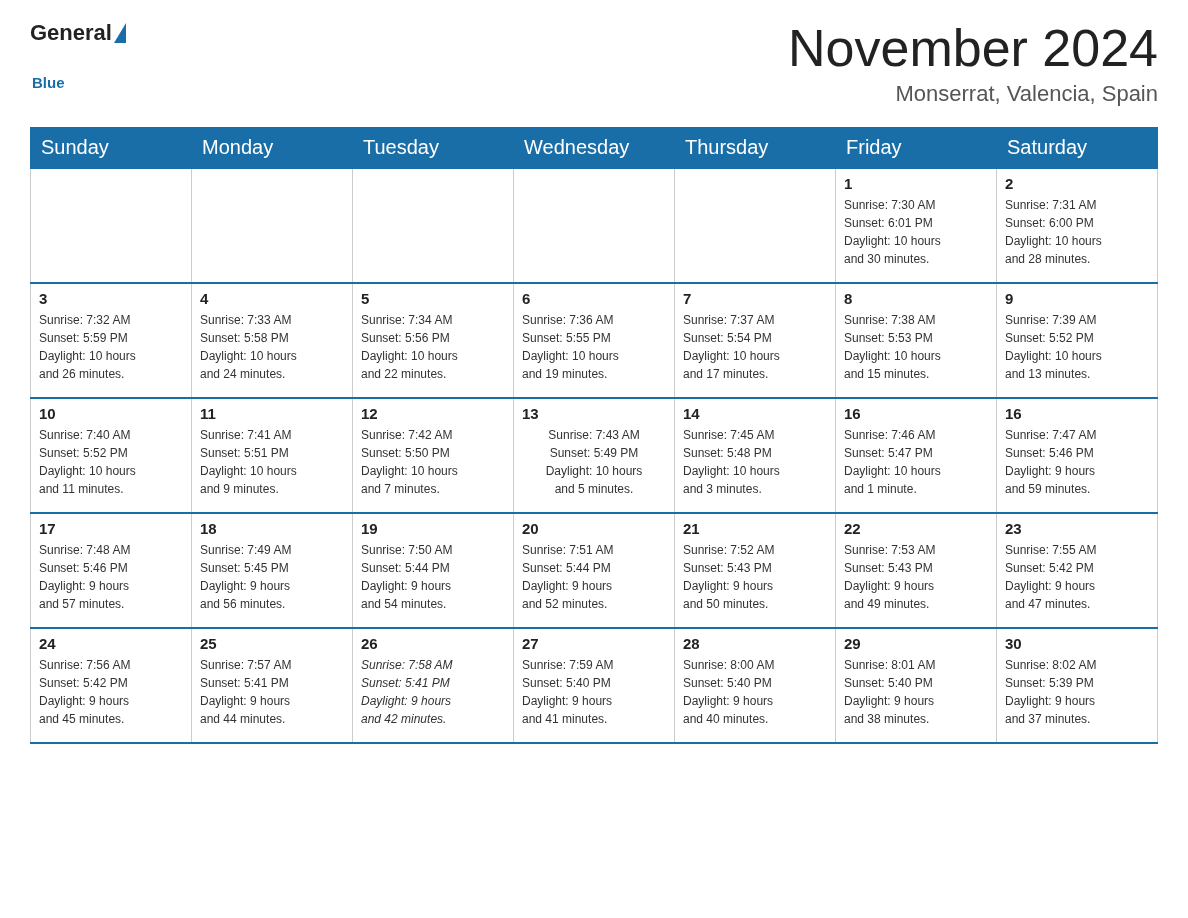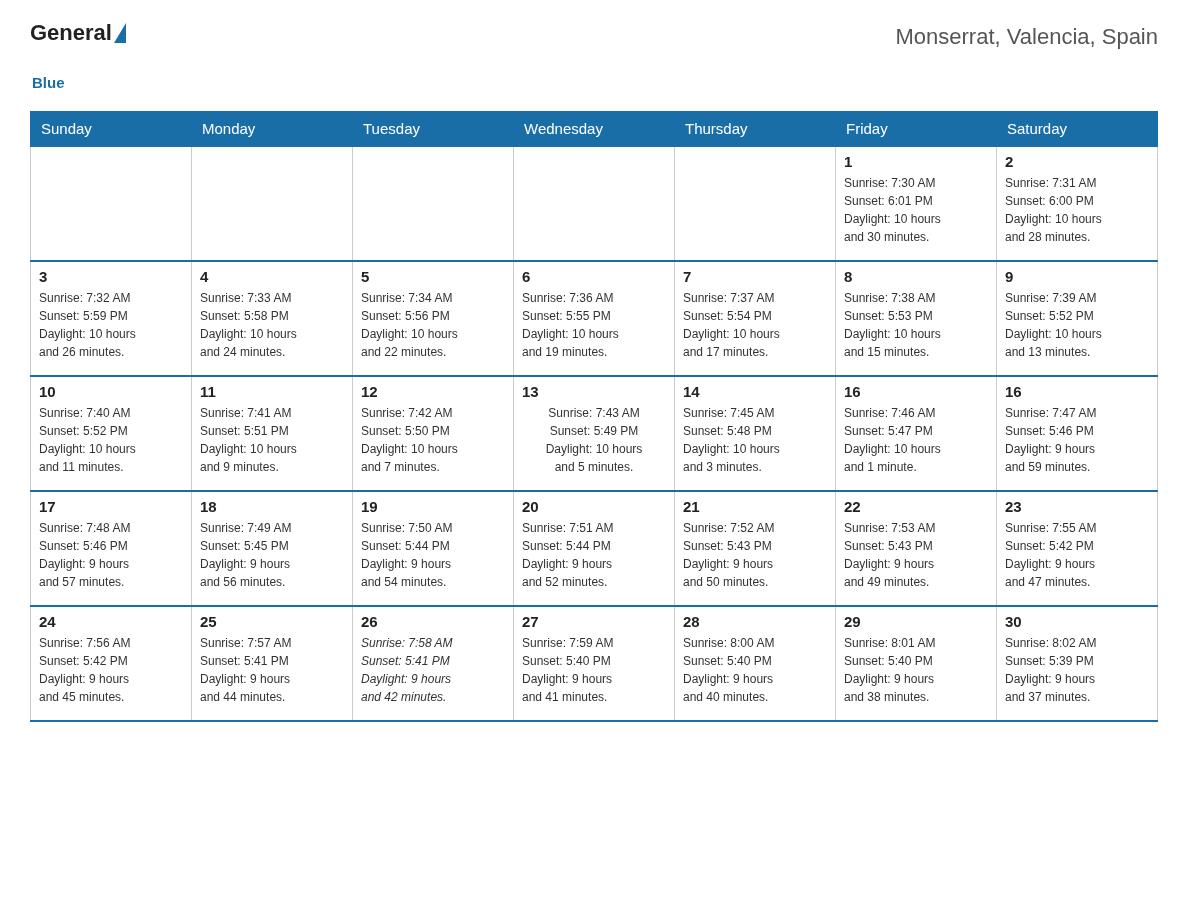--- a/index.html
+++ b/index.html
@@ -60,21 +60,21 @@
       margin-top: 4px;
     }
     .calendar {
       width: 100%;
       border-collapse: collapse;
       border: 1px solid #999;
     }
     .calendar th {
       background-color: #1a6ea8;
       color: #fff;
-      font-size: 15px;
+      font-size: 20px;
       font-weight: normal;
       padding: 8px 10px;
       text-align: left;
       border: 1px solid #1a6ea8;
     }
     .calendar td {
       vertical-align: top;
       padding: 6px 8px;
       border: 1px solid #ccc;
       width: 14.28%;
@@ -108,20 +108,21 @@
 
 <div class="header">
   <div class="logo-wrapper">
     <div class="logo-top">
       <span class="logo-text-general">General</span>
       <span class="logo-triangle"></span>
     </div>
     <span class="logo-blue">Blue</span>
   </div>
   <div class="title-section">
+    <div class="month-title">November 2024</div>
     <div class="location">Monserrat, Valencia, Spain</div>
   </div>
 </div>
 
 <table class="calendar">
   <thead>
     <tr>
     <th>Sunday</th>
         <th>Monday</th>
         <th>Tuesday</th>

